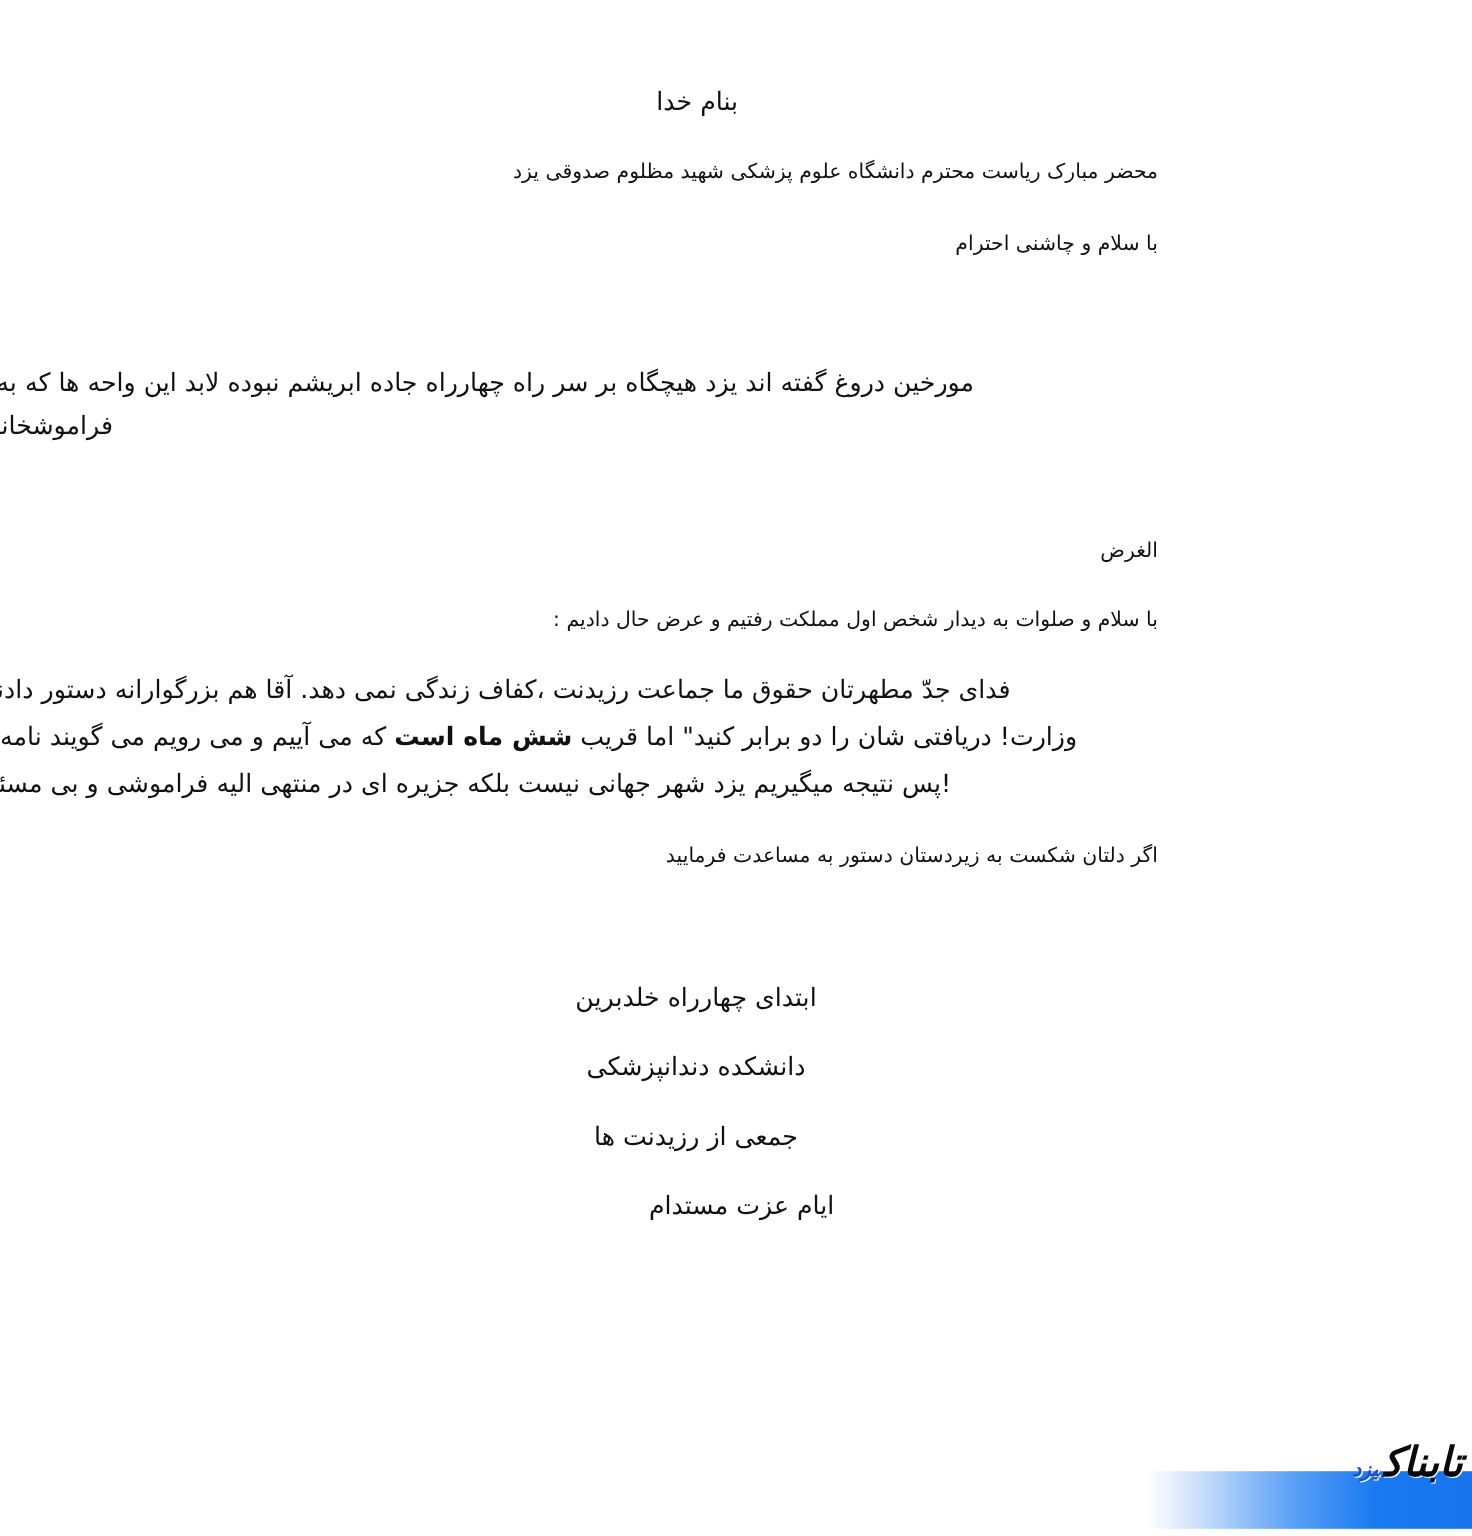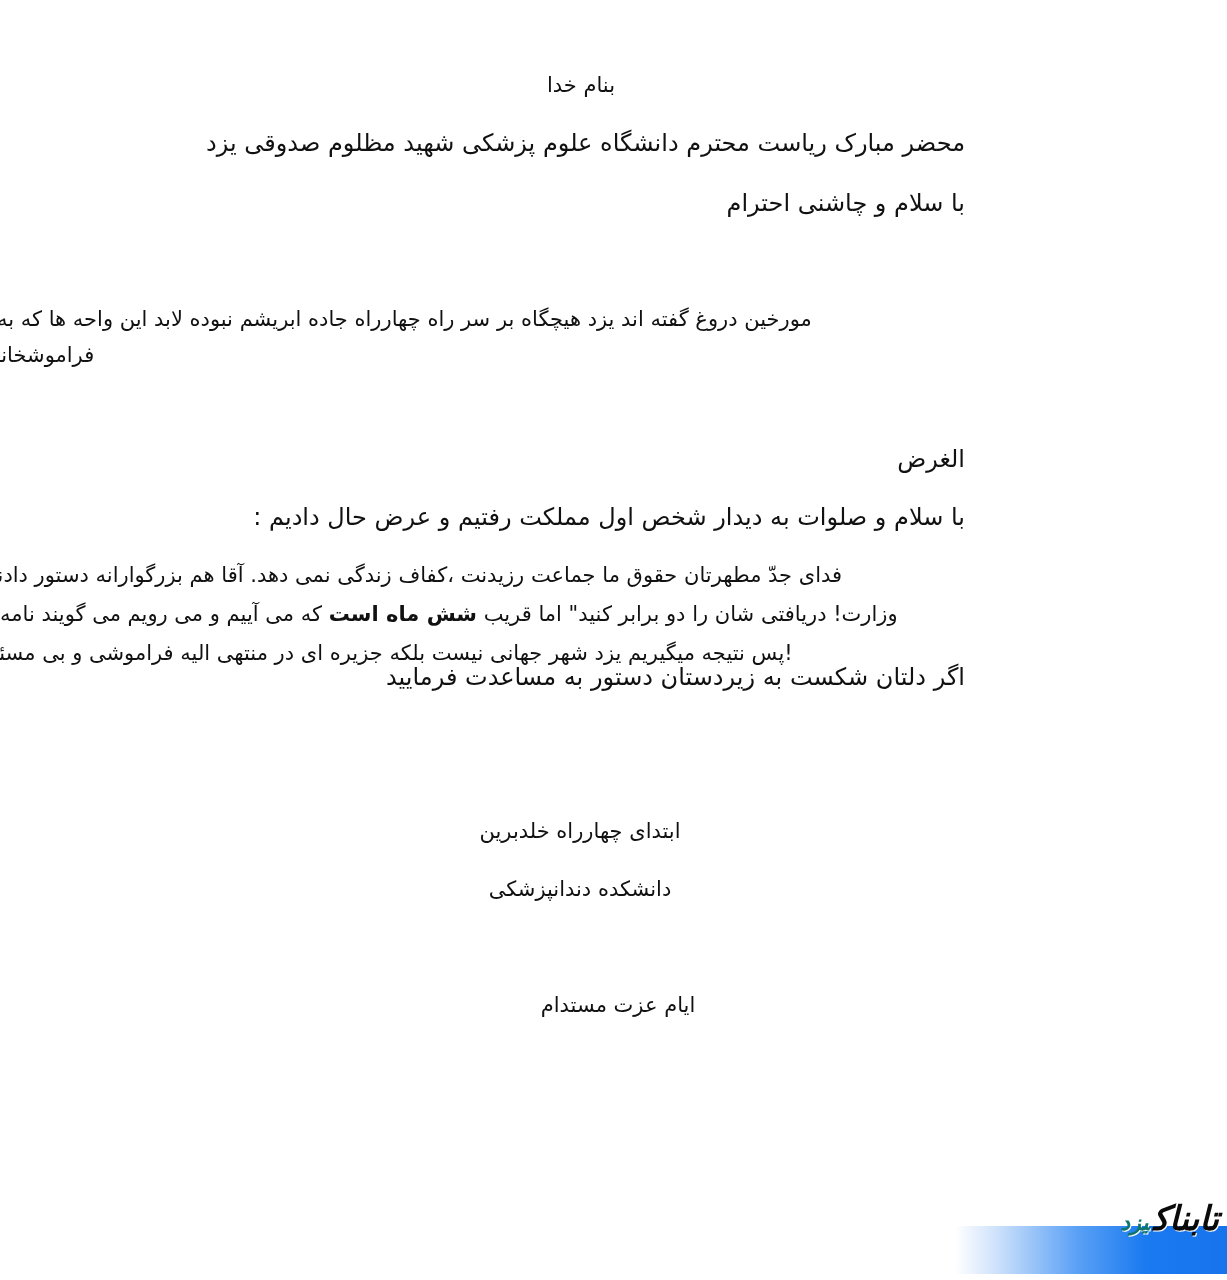--- a/index.html
+++ b/index.html
@@ -19,21 +19,21 @@
       position: absolute;
       left: 0;
       top: 0;
       width: 1067px;
       height: 1280px;
       direction: rtl;
     }
     .line {
       position: absolute;
       right: 102px;
-      font-size: 24px;
+      font-size: 17px;
       line-height: 30px;
       white-space: nowrap;
       direction: rtl;
       text-align: center;
     }
     .center {
       position: absolute;
       left: 0;
       width: 1160px;
       text-align: center;
@@ -73,22 +73,22 @@
       font-family: "DejaVu Serif", "Liberation Serif", serif;
       font-size: 34px;
       font-weight: bold;
       font-style: italic;
       color: #0a0a0a;
       direction: rtl;
       white-space: nowrap;
       text-shadow: 1px 1px 0 #ffffff;
     }
     .banner-logo .sub {
-      font-size: 22px;
-      color: #0f766e;
+      font-size: 17px;
+      color: #1d4ed8;
       margin-right: 4px;
     }
   </style>
 </head>
 <body>
 
 <div class="doc">
 
   <div class="center" style="top:70px; width:1162px;">بنام خدا</div>
 
@@ -104,24 +104,25 @@
   <div class="line" style="top:444px;">الغرض</div>
 
   <div class="line" style="top:502px;">با سلام و صلوات به دیدار شخص اول مملکت رفتیم و عرض حال دادیم :</div>
 
   <div class="para" style="top:554px;">
     <span class="ln" style="line-height:42px;">فدای جدّ مطهرتان  حقوق ما جماعت رزیدنت ،کفاف زندگی نمی دهد. آقا هم بزرگوارانه دستور دادند که "مقام</span>
     <span class="ln" style="line-height:36px;"><span>وزارت! دریافتی شان را دو برابر کنید" اما قریب </span><b class="bold">شش ماه است</b><span> که می آییم و می رویم می گویند نامه ای نرسیده</span></span>
     <span class="ln" style="line-height:42px;">!پس نتیجه میگیریم یزد شهر جهانی نیست بلکه جزیره ای در منتهی الیه فراموشی و بی مسئولیتی است</span>
   </div>
 
-  <div class="line" style="top:662px;">اگر دلتان شکست به زیردستان دستور به مساعدت فرمایید</div>
+  <div class="line" style="top:698px;">اگر دلتان شکست به زیردستان دستور به مساعدت فرمایید</div>
 
   <div class="center" style="top:874px;">دانشکده دندانپزشکی</div>
   <div class="center" style="top:816px;">ابتدای چهارراه خلدبرین</div>
+  <div class="center" style="top:932px;">جمعی از رزیدنت ها</div>
   <div class="center" style="top:990px;padding-left:38px;">ایام عزت مستدام</div>
 
 </div>
 
 <div class="banner"></div>
 <div class="banner-logo">
   <span>تابناک</span><span class="sub">یزد</span>
 </div>
 
 </body></html>

